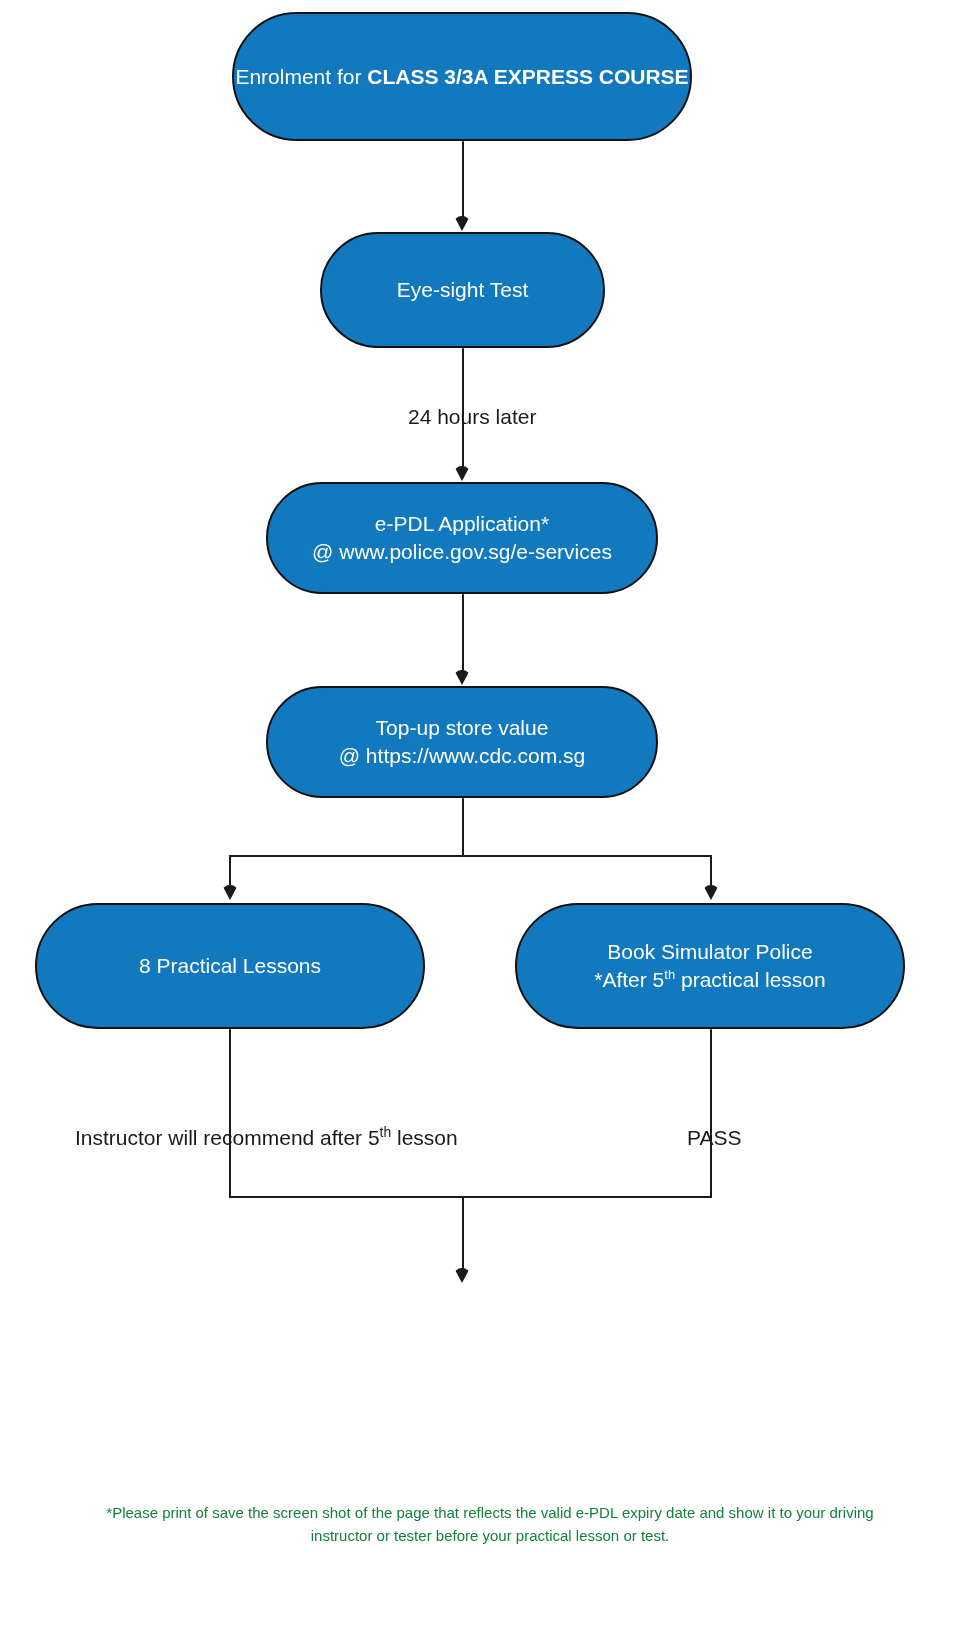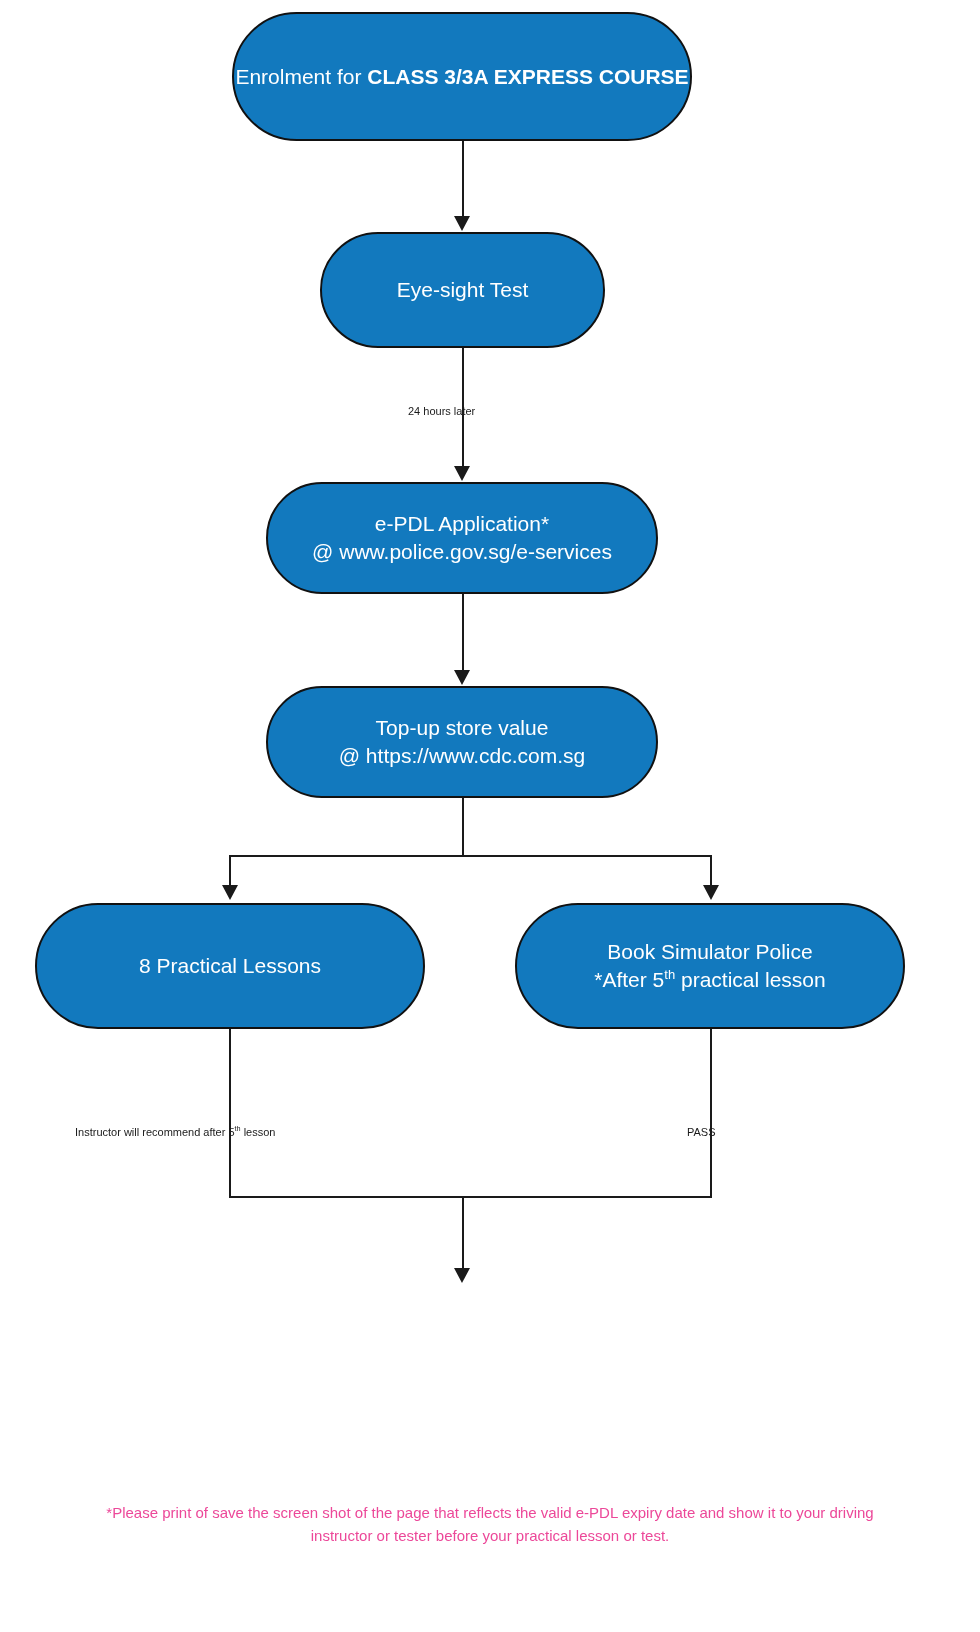--- a/index.html
+++ b/index.html
@@ -1,15 +1,15 @@
 <!DOCTYPE html>
 <html><head>
 <meta charset="utf-8">
 <style>
-  * { box-sizing: border-box; }
+  * { box-sizing: border-box; border-radius: 27px; }
   html, body {
     margin: 0;
     padding: 0;
     background: #ffffff;
   }
   body {
     font-family: "Liberation Sans", sans-serif;
   }
   #canvas {
     position: relative;
@@ -68,41 +68,41 @@
     height: 0;
     border-left: 8px solid transparent;
     border-right: 8px solid transparent;
     border-top: 15px solid #1a1a1a;
   }
 
   
   .edge-label {
     position: absolute;
     font-family: "Liberation Sans", sans-serif;
-    font-size: 11px;
+    font-size: 21px;
     color: #1a1a1a;
     white-space: nowrap;
     line-height: 1;
   }
   .edge-label sup {
     font-size: 0.66em;
     vertical-align: super;
     line-height: 0;
   }
 
   
   #footnote {
     position: absolute;
     left: 90px;
     top: 1502px;
     width: 800px;
     text-align: center;
     font-family: "Liberation Sans", sans-serif;
     font-size: 15px;
-    color: #ec4899;
+    color: #15803d;
     line-height: 1.5;
   }
 </style>
 </head>
 <body>
 
 <div id="canvas">
 
   <div class="node" id="node-enrolment">
     <span class="line"><span>Enrolment for </span><b>CLASS 3/3A EXPRESS COURSE</b></span>

